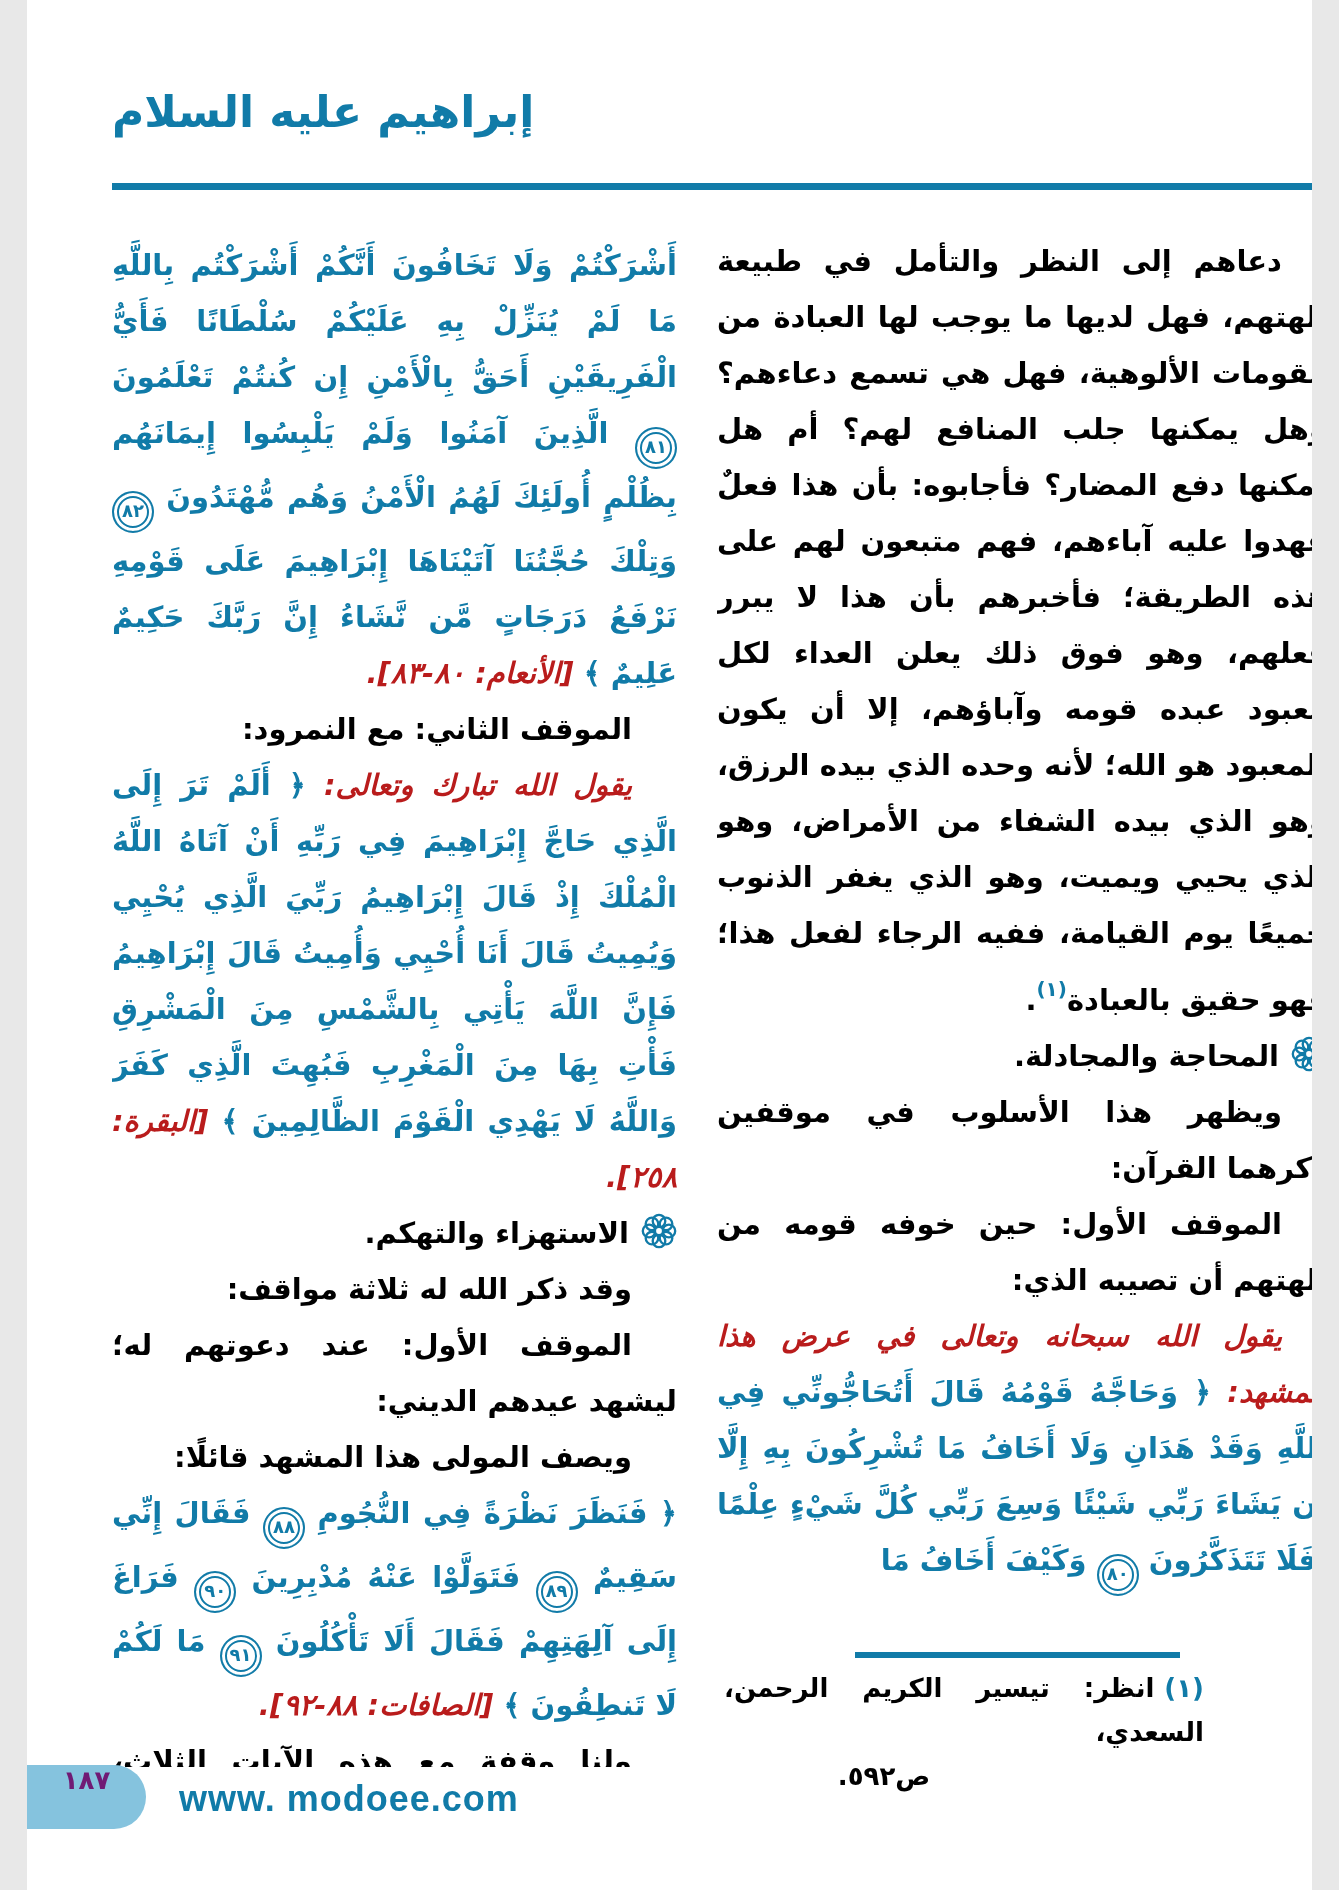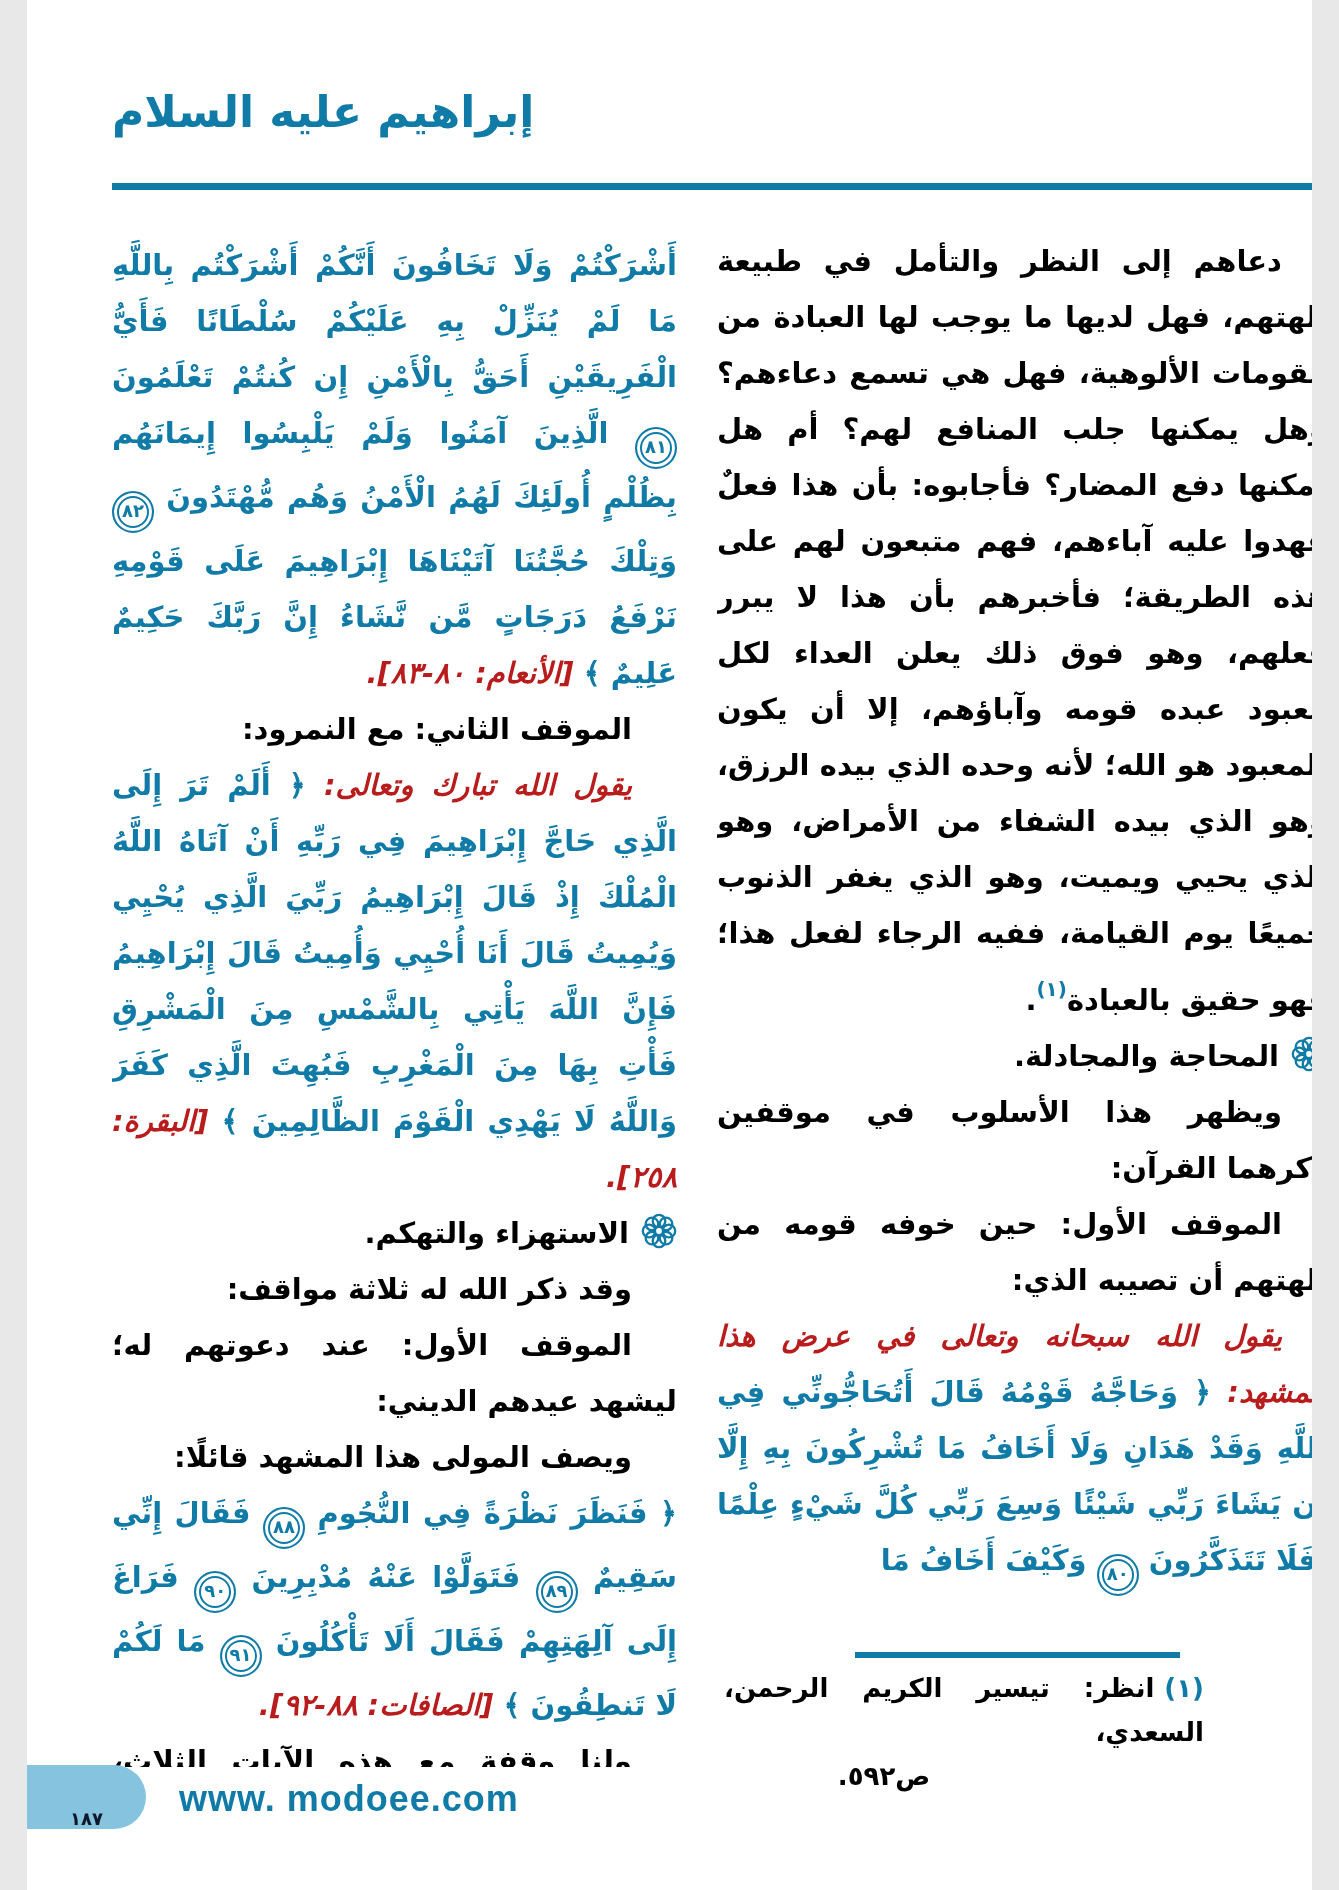--- a/index.html
+++ b/index.html
@@ -68,22 +68,22 @@
   }
   .footnote div{text-indent:0;}
   .fn-marker{color:var(--accent);margin-left:10px;}
   .fn-l2{margin-right:160px;text-align:center;}
   
   .page-badge{
     position:absolute;left:0;top:1765px;
     width:119px;height:64px;
     background:var(--badge);
     border-radius:0 32px 32px 0;
-    color:#0f172a;font-size:18px;font-weight:bold;
-    display:flex;align-items:flex-end;justify-content:center;
+    color:#701a75;font-size:26px;font-weight:bold;
+    display:flex;align-items:flex-start;justify-content:center;
     letter-spacing:4px;
   }
   .site-url{
     position:absolute;left:152px;top:1778px;
     direction:ltr;
     font-family:"Liberation Sans",sans-serif;
     font-size:36px;font-weight:bold;
     color:var(--accent);
     letter-spacing:1px;
   }

